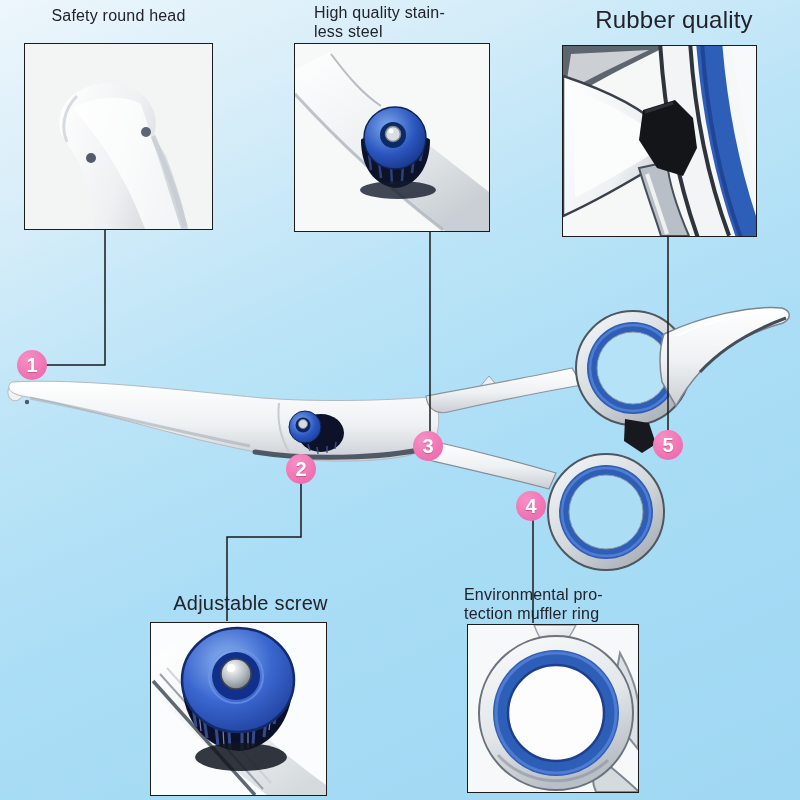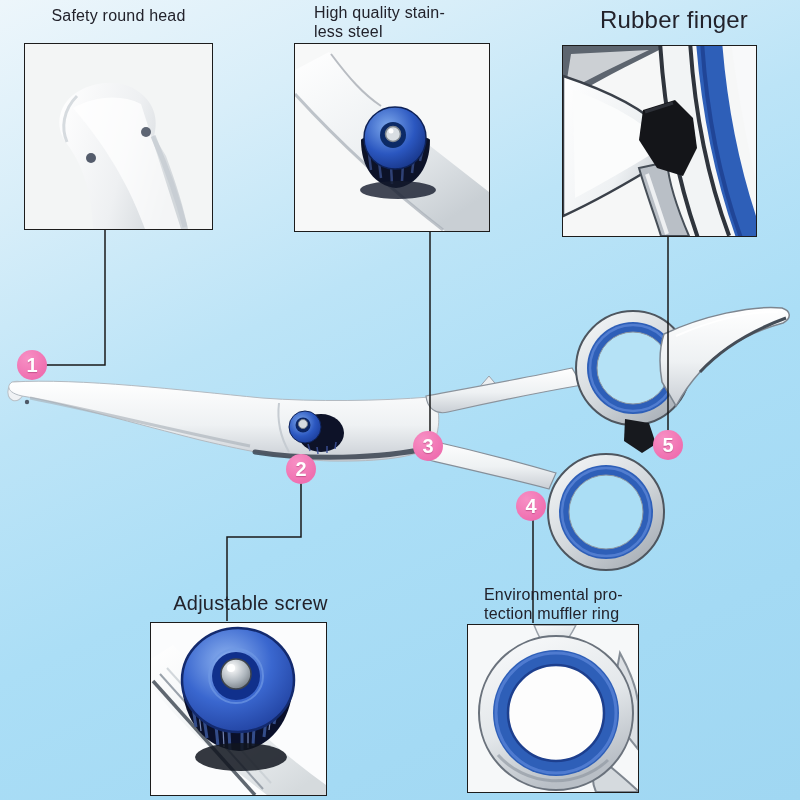--- a/index.html
+++ b/index.html
@@ -36,25 +36,25 @@
 
 <div class="stage">
 
   <div class="label label-sm" style="left:314px;top:3px;">
     <span style="display:block">High quality stain-</span>
     <span style="display:block">less steel</span>
   </div>
 
   <div class="label label-sm t-center" style="left:24px;top:6px;width:189px;">Safety round head</div>
 
-  <div class="label label-lg t-center" style="left:576px;top:7px;width:196px;">Rubber finger</div>
+  <div class="label label-lg t-center" style="left:576px;top:7px;width:196px;">Rubber quality</div>
 
   <div class="label label-md t-center" style="left:162px;top:592px;width:177px;">Adjustable screw</div>
 
-  <div class="label label-sm" style="left:484px;top:585px;">
+  <div class="label label-sm" style="left:464px;top:585px;">
     <span style="display:block">Environmental pro-</span>
     <span style="display:block">tection muffler ring</span>
   </div>
 
   <div class="callout-box" style="left:24px;top:43px;width:189px;height:187px;">
     <svg viewBox="0 0 187 185">
       <defs>
         <linearGradient id="b1m" x1="0" y1="0" x2="1" y2="0.3">
           <stop offset="0" stop-color="#ffffff"></stop>
           <stop offset="0.6" stop-color="#eef0f2"></stop>

